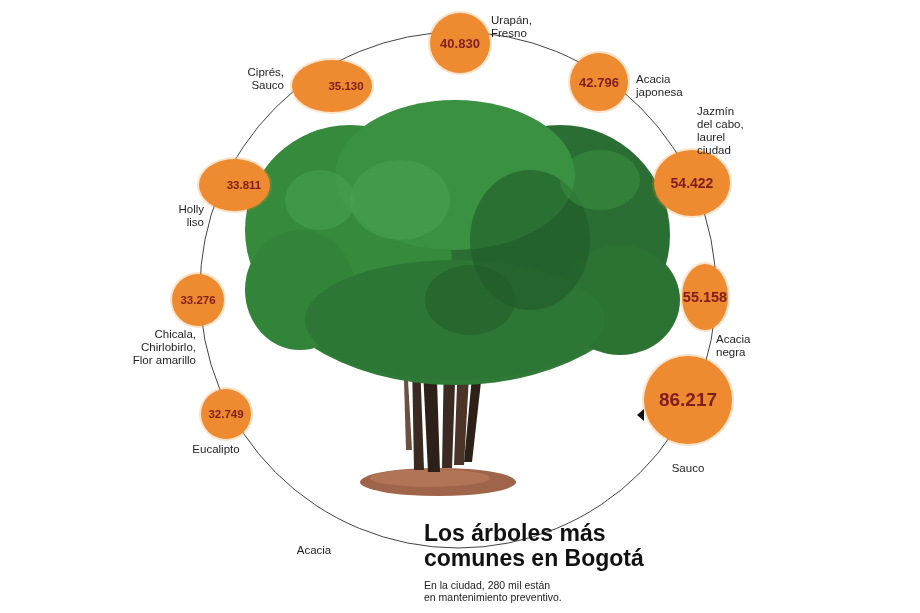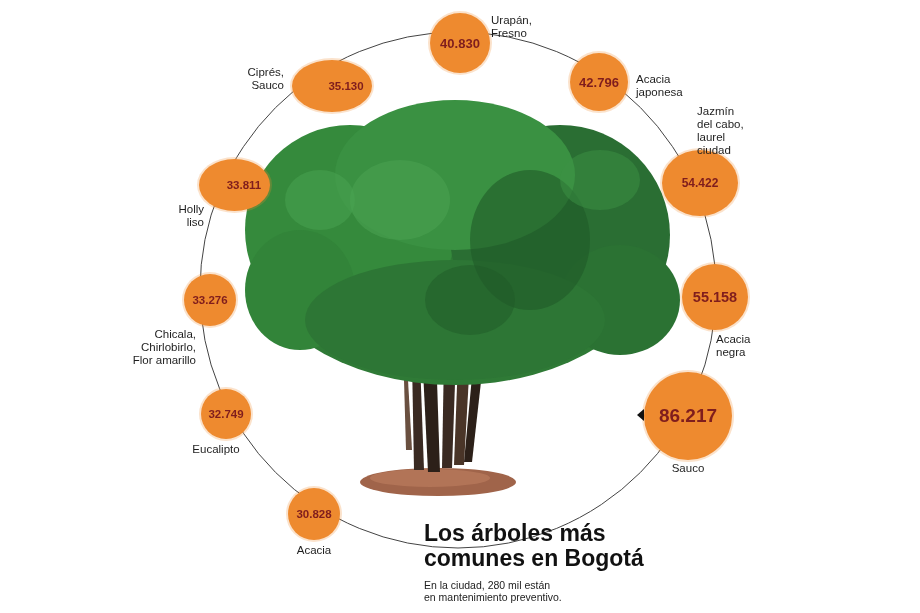--- a/index.html
+++ b/index.html
@@ -66,36 +66,33 @@
       <ellipse cx="470" cy="300" rx="45" ry="35" fill="#1f5a28" opacity="0.5"></ellipse>
     </g>
   </svg>
 
   <div class="bubble" style="left:430px;top:13px;width:60px;height:60px;font-size:13px;">
     <span>40.830</span>
   </div>
   <div class="bubble" style="left:570px;top:53px;width:58px;height:58px;font-size:13px;">
     <span>42.796</span>
   </div>
-  <div class="bubble" style="left:654px;top:150px;width:76px;height:66px;font-size:12px;margin-left:8px;">
+  <div class="bubble" style="left:654px;top:150px;width:76px;height:66px;font-size:14px;">
     <span>54.422</span>
   </div>
-  <div class="bubble" style="left:682px;top:264px;width:66px;height:66px;font-size:14.5px;">
+  <div class="bubble" style="left:682px;top:264px;width:46px;height:66px;font-size:14.5px;">
     <span>55.158</span>
   </div>
-  <div class="bubble" style="left:644px;top:372px;width:88px;height:88px;font-size:19px;">
+  <div class="bubble" style="left:644px;top:356px;width:88px;height:88px;font-size:19px;">
     <span>86.217</span>
-  </div>
-  <div class="bubble" style="left:288px;top:488px;width:52px;height:52px;font-size:11.5px;">
-    <span>30.828</span>
   </div>
   <div class="bubble" style="left:201px;top:389px;width:50px;height:50px;font-size:11.5px;">
     <span>32.749</span>
   </div>
-  <div class="bubble" style="left:184px;top:274px;width:52px;height:52px;font-size:11.5px;">
+  <div class="bubble" style="left:172px;top:274px;width:52px;height:52px;font-size:11.5px;">
     <span>33.276</span>
   </div>
   <div class="bubble" style="left:199px;top:159px;width:52px;height:52px;font-size:11.5px;padding-left:19px;">
     <span>33.811</span>
   </div>
   <div class="bubble" style="left:292px;top:60px;width:52px;height:52px;font-size:11.5px;padding-left:28px;">
     <span>35.130</span>
   </div>
 
   <div class="lbl" style="left:491px;top:14px;">

